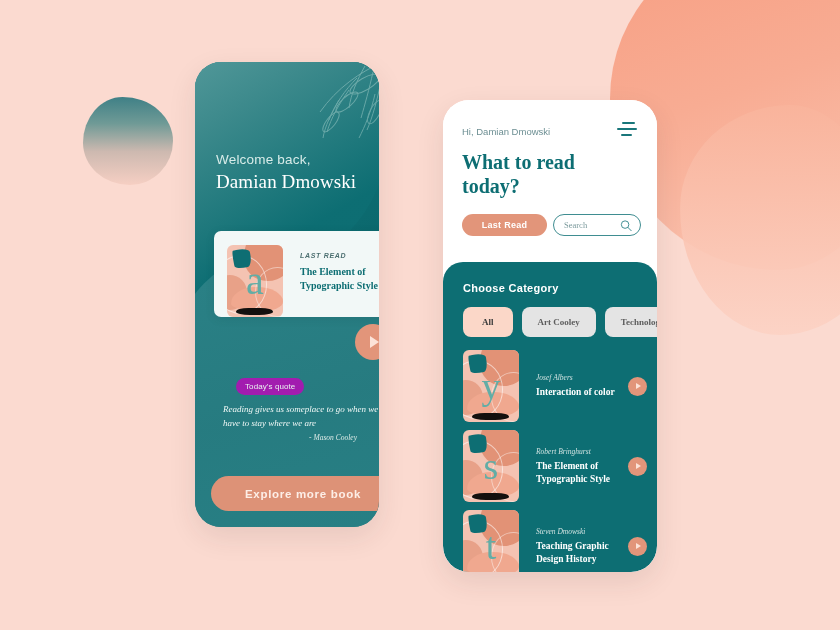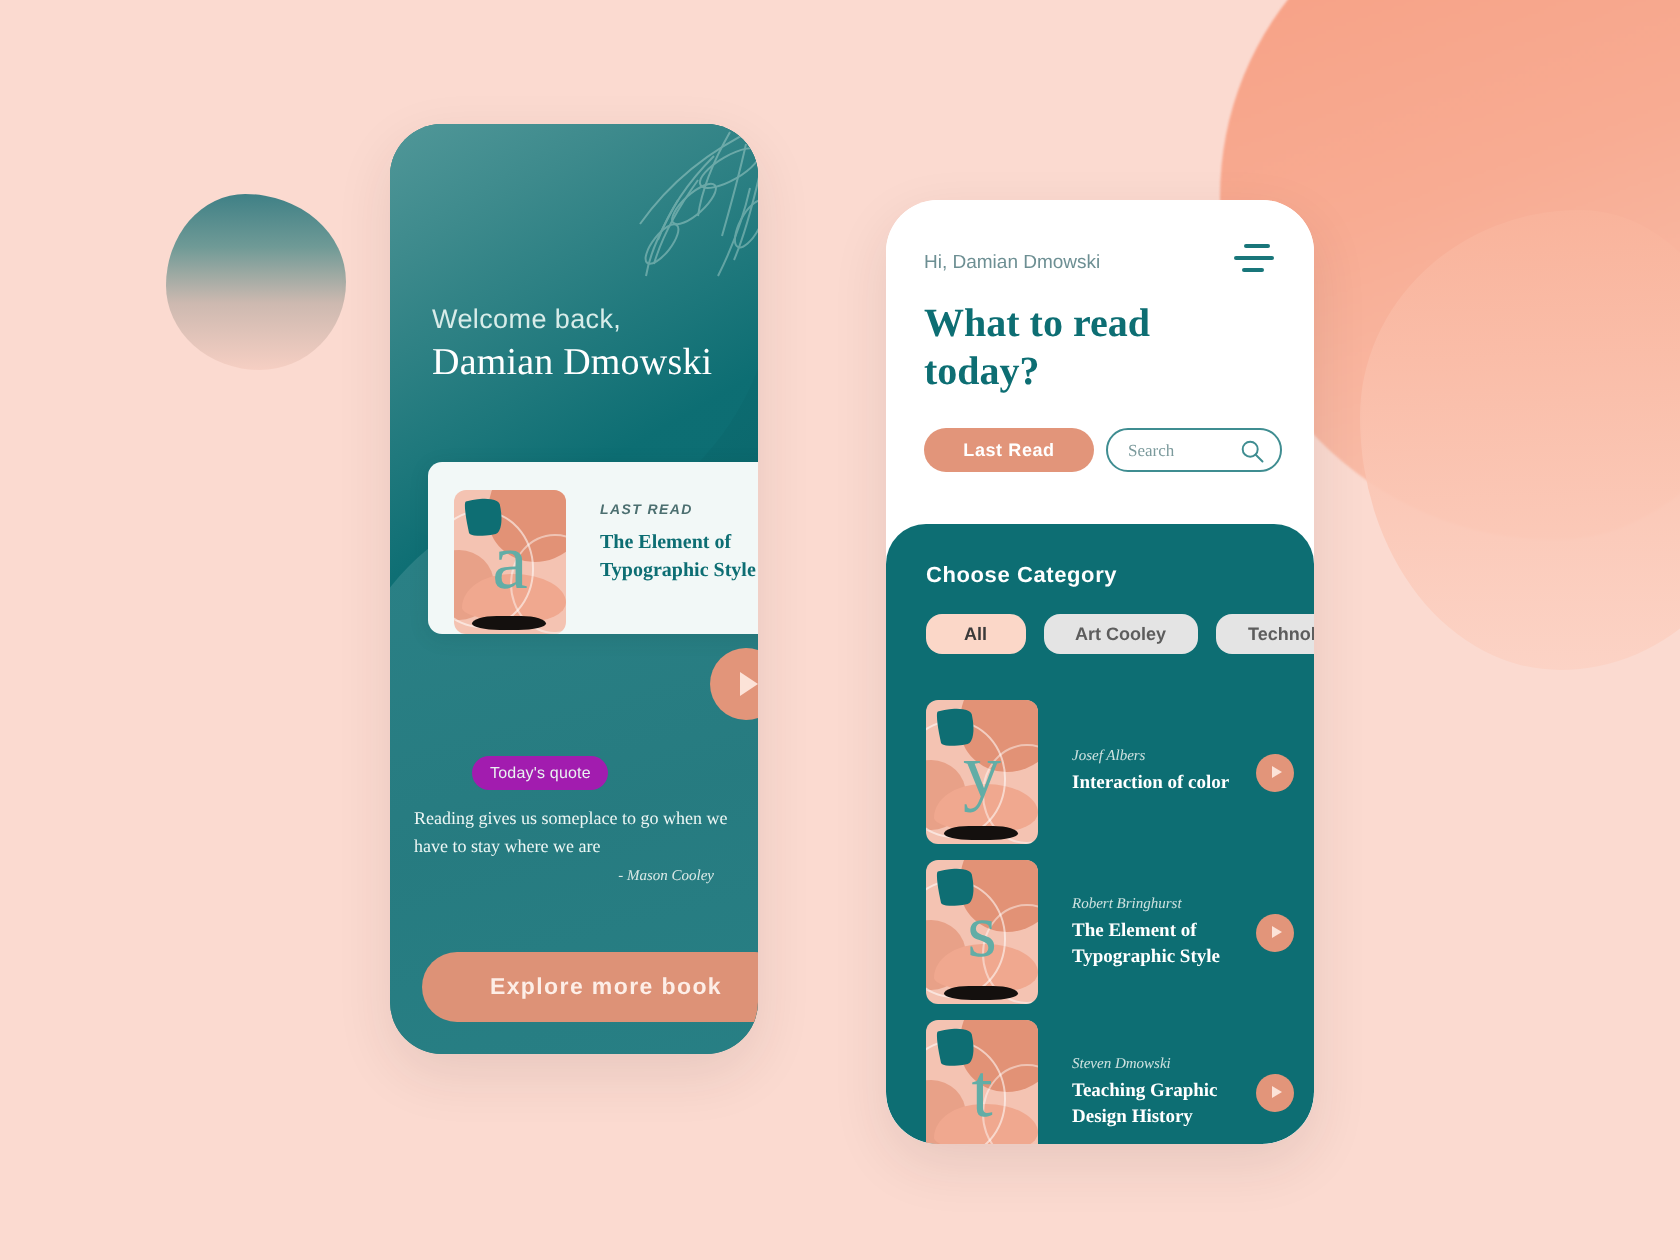--- a/index.html
+++ b/index.html
@@ -197,25 +197,25 @@
     border-radius: 52% 48% 0 0 / 42% 44% 0 0;
     opacity: .88;
   }
   .quote-chip {
     position: absolute; left: 41px; top: 316px;
     background: #a21caf; color: #eaf3f1;
     font-size: 8px; padding: 4px 9px;
     border-radius: 9px; letter-spacing: .1px;
   }
   .quote-text {
-    position: absolute; left: 12px; top: 340px;
+    position: absolute; left: 28px; top: 340px;
     width: 160px;
     color: #eef7f5;
     font-family: "Liberation Serif", serif;
-    font-size: 9px;
+    font-style: italic; font-size: 9px;
     line-height: 14px;
   }
   .quote-author {
     position: absolute; right: 22px; top: 371px;
     color: #dceae7;
     font-family: "Liberation Serif", serif;
     font-style: italic; font-size: 7.5px;
   }
 
   .explore-btn {
@@ -286,24 +286,24 @@
     border-radius: 20px 20px 26px 26px;
     overflow: hidden;
   }
   .cat-title {
     position: absolute; left: 20px; top: 20px;
     color: #ffffff; font-size: 11px; font-weight: bold;
     letter-spacing: .3px;
   }
   .chips { position: absolute; left: 20px; top: 45px; display: flex; gap: 9px; }
   .chip {
-    height: 20px; padding: 0 16px;
+    height: 30px; padding: 0 16px;
     border: none; border-radius: 8px;
     background: #e4e4e4; color: #5d5d5d;
-    font-family: Liberation Sans, sans-serif;
+    font-family: Liberation Serif, serif;
     font-weight: bold; font-size: 9px;
     cursor: pointer; white-space: nowrap;
   }
   .chip.active { background: #fbd7c8; color: #3a3a3a; padding: 0 19px; }
 
   .book-list { position: absolute; left: 0; top: 84px; width: 100%; }
   .book-row {
     display: flex; align-items: center;
     padding: 0 0 0 20px;
     height: 80px;

